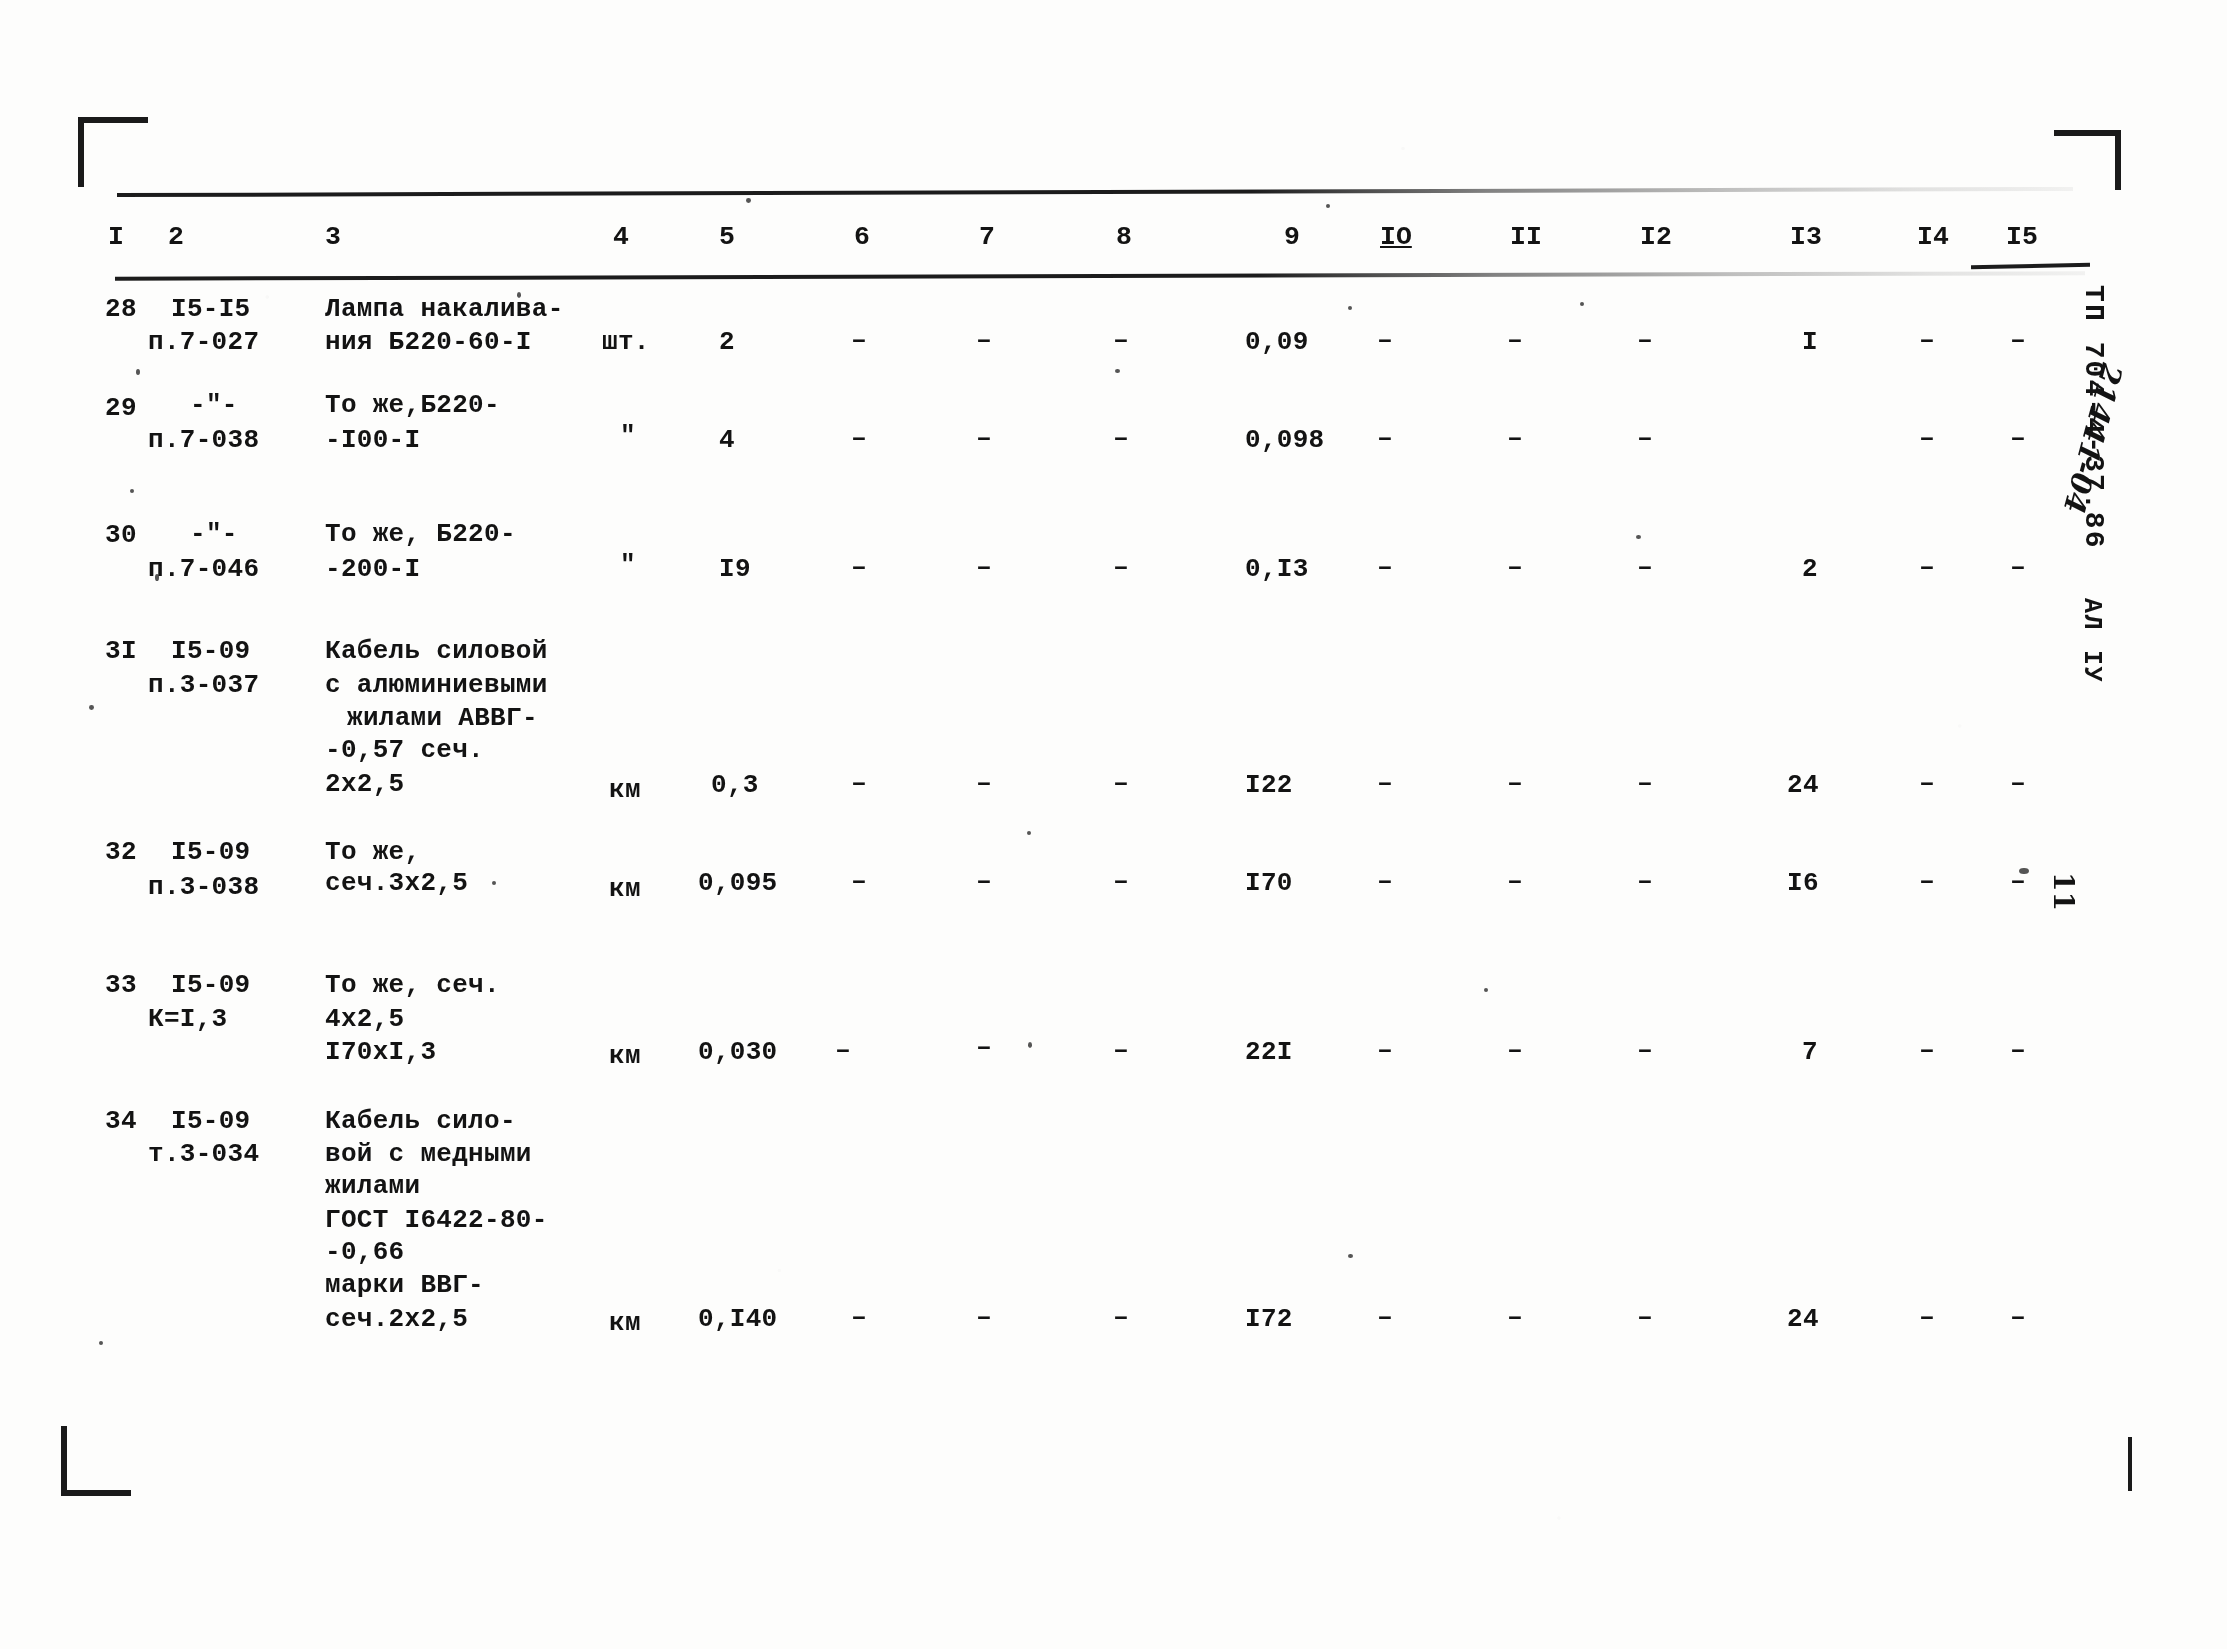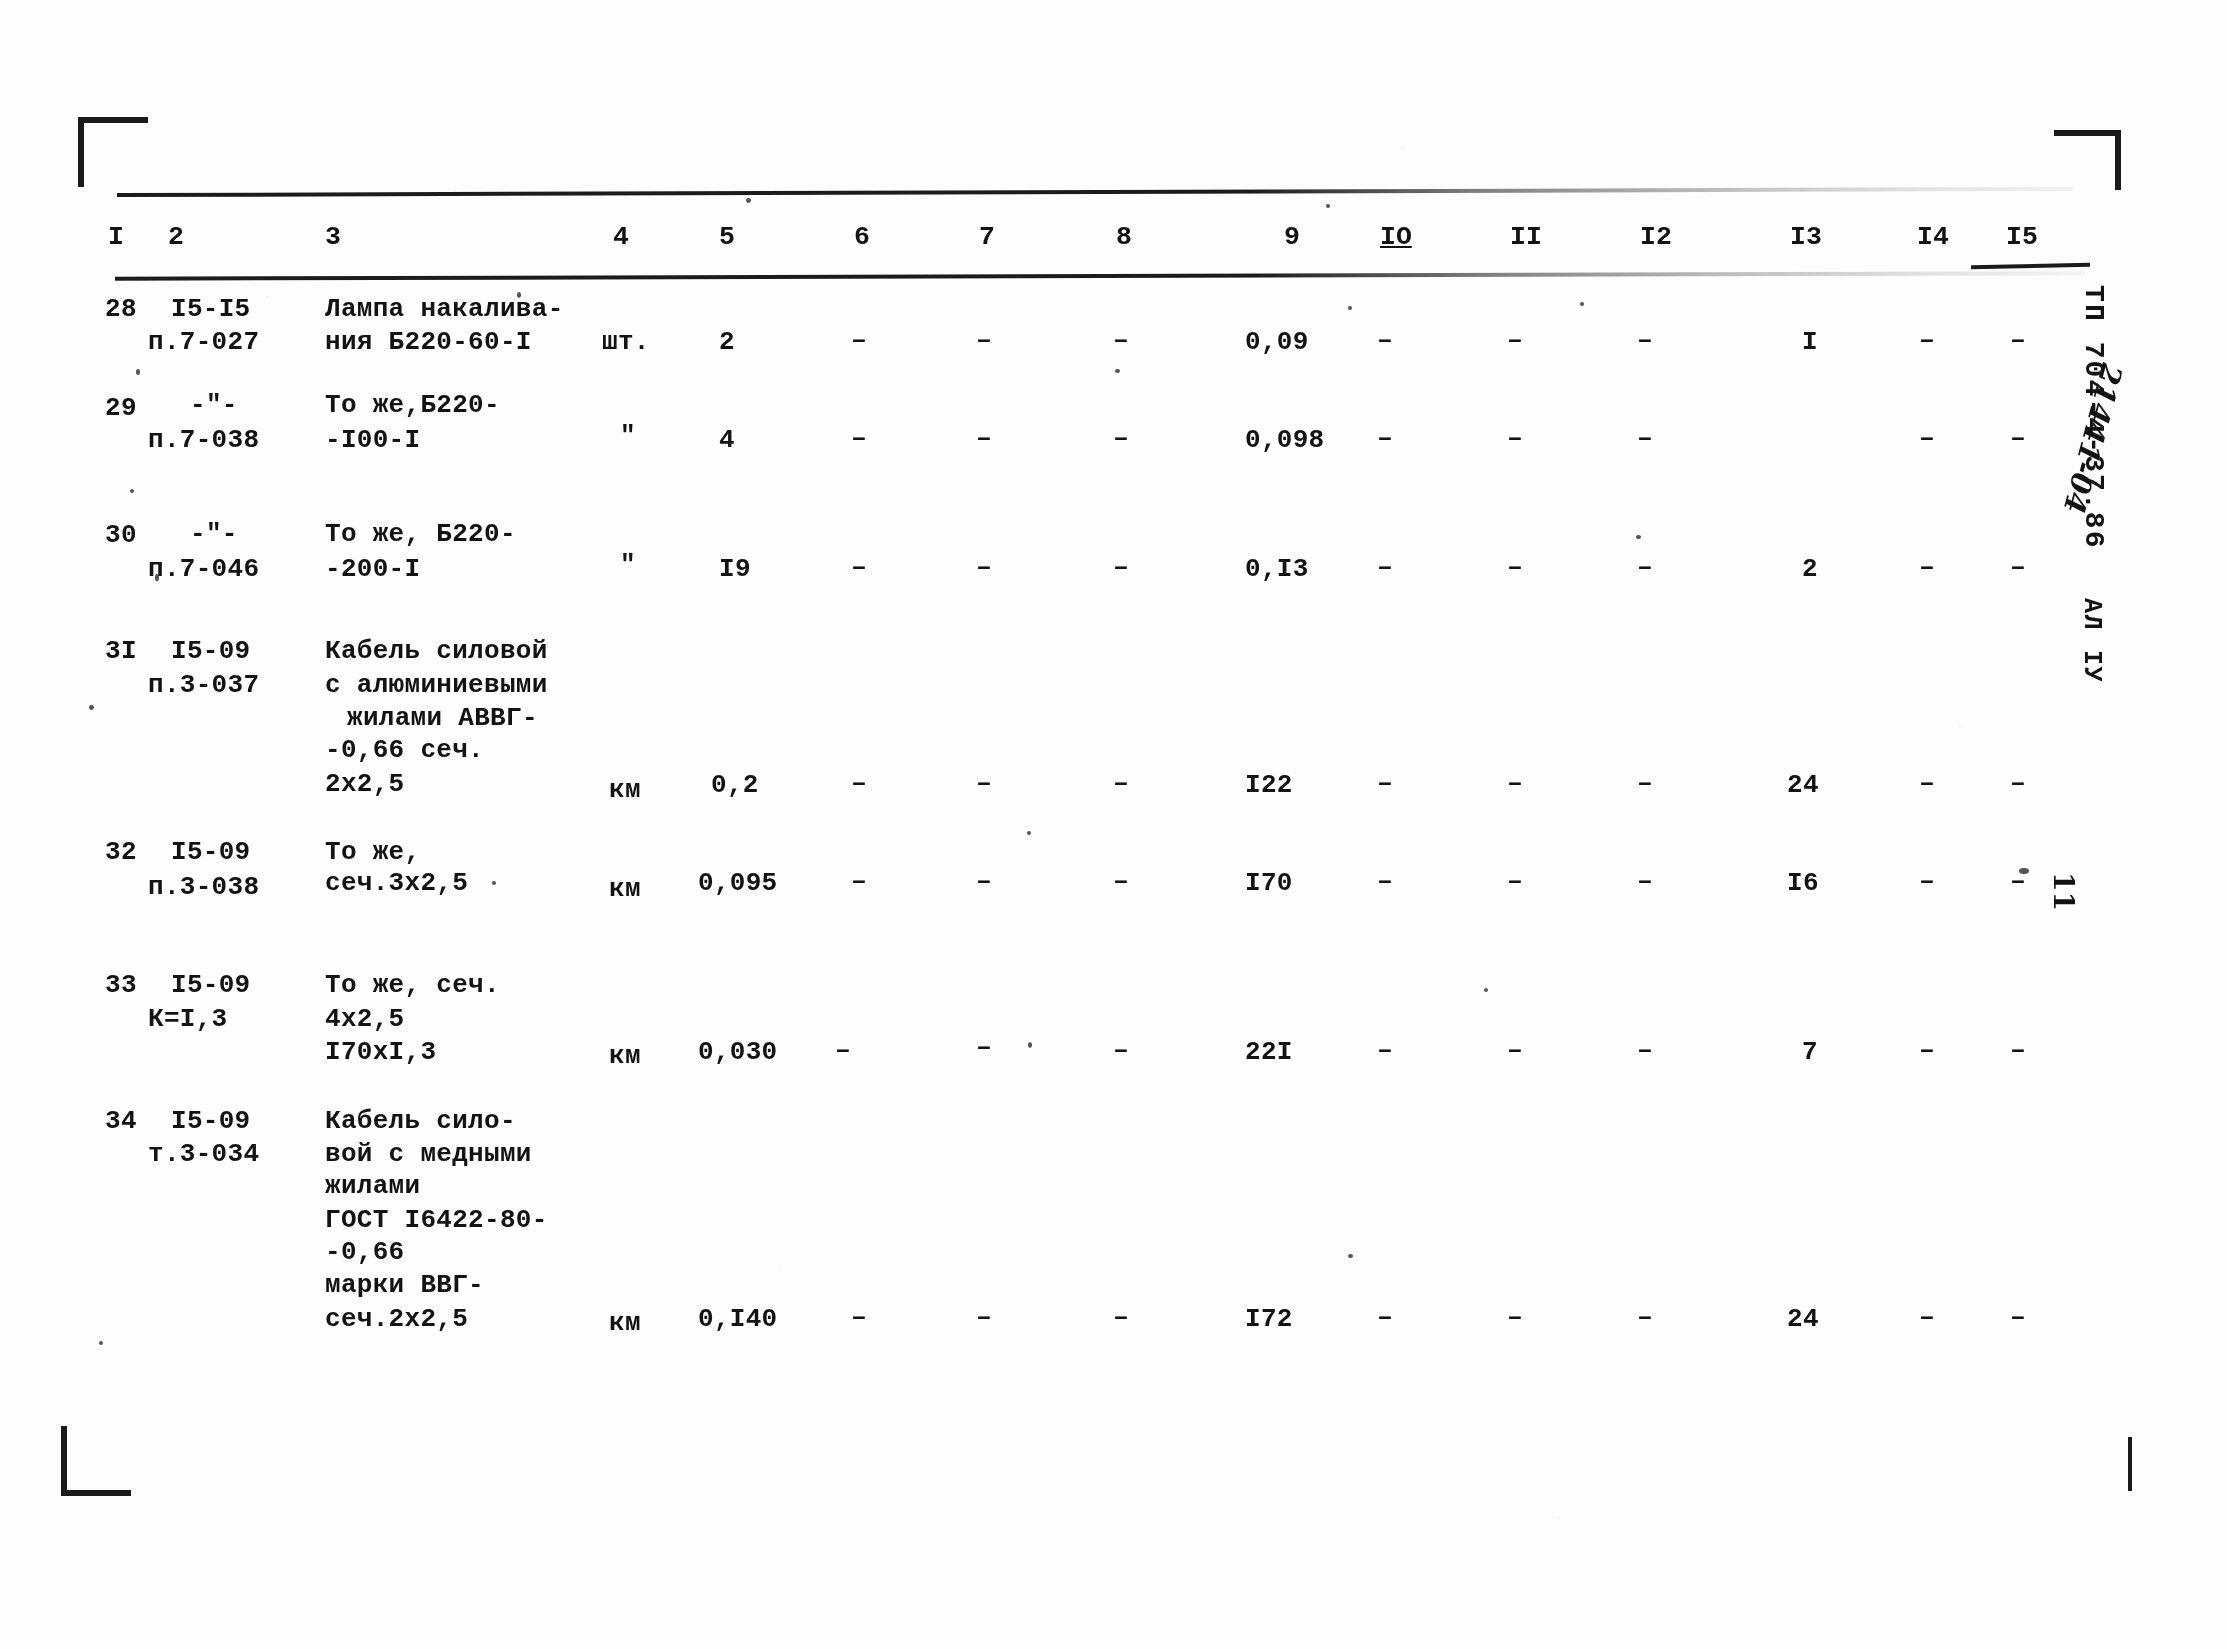--- a/index.html
+++ b/index.html
@@ -239,24 +239,24 @@
   <div class="cell" style="left:1802px;top:552px;">2</div>
   <div class="dash" style="left:1919px;top:552px;">–</div>
   <div class="dash" style="left:2010px;top:552px;">–</div>
 
   <div class="cell" style="left:105px; top:634px;">3I</div>
   <div class="cell" style="left:171px; top:634px;">I5-09</div>
   <div class="cell" style="left:148px; top:668px;">п.3-037</div>
   <div class="cell" style="left:325px; top:634px;">Кабель силовой</div>
   <div class="cell" style="left:325px; top:668px;">с алюминиевыми</div>
   <div class="cell" style="left:325px; top:701px;margin-left:22px;">жилами АВВГ-</div>
-  <div class="cell" style="left:325px; top:733px;">-0,66 сеч.</div>
+  <div class="cell" style="left:325px; top:733px;">-0,57 сеч.</div>
   <div class="cell" style="left:325px; top:767px;">2х2,5</div>
   <div class="cell" style="left:609px; top:773px;">км</div>
-  <div class="cell" style="left:711px;top:768px;">0,2</div>
+  <div class="cell" style="left:711px;top:768px;">0,3</div>
   <div class="dash" style="left:851px;top:768px;">–</div>
   <div class="dash" style="left:976px;top:768px;">–</div>
   <div class="dash" style="left:1113px;top:768px;">–</div>
   <div class="cell" style="left:1245px;top:768px;">I22</div>
   <div class="dash" style="left:1377px;top:768px;">–</div>
   <div class="dash" style="left:1507px;top:768px;">–</div>
   <div class="dash" style="left:1637px;top:768px;">–</div>
   <div class="cell" style="left:1787px;top:768px;">24</div>
   <div class="dash" style="left:1919px;top:768px;">–</div>
   <div class="dash" style="left:2010px;top:768px;">–</div>

